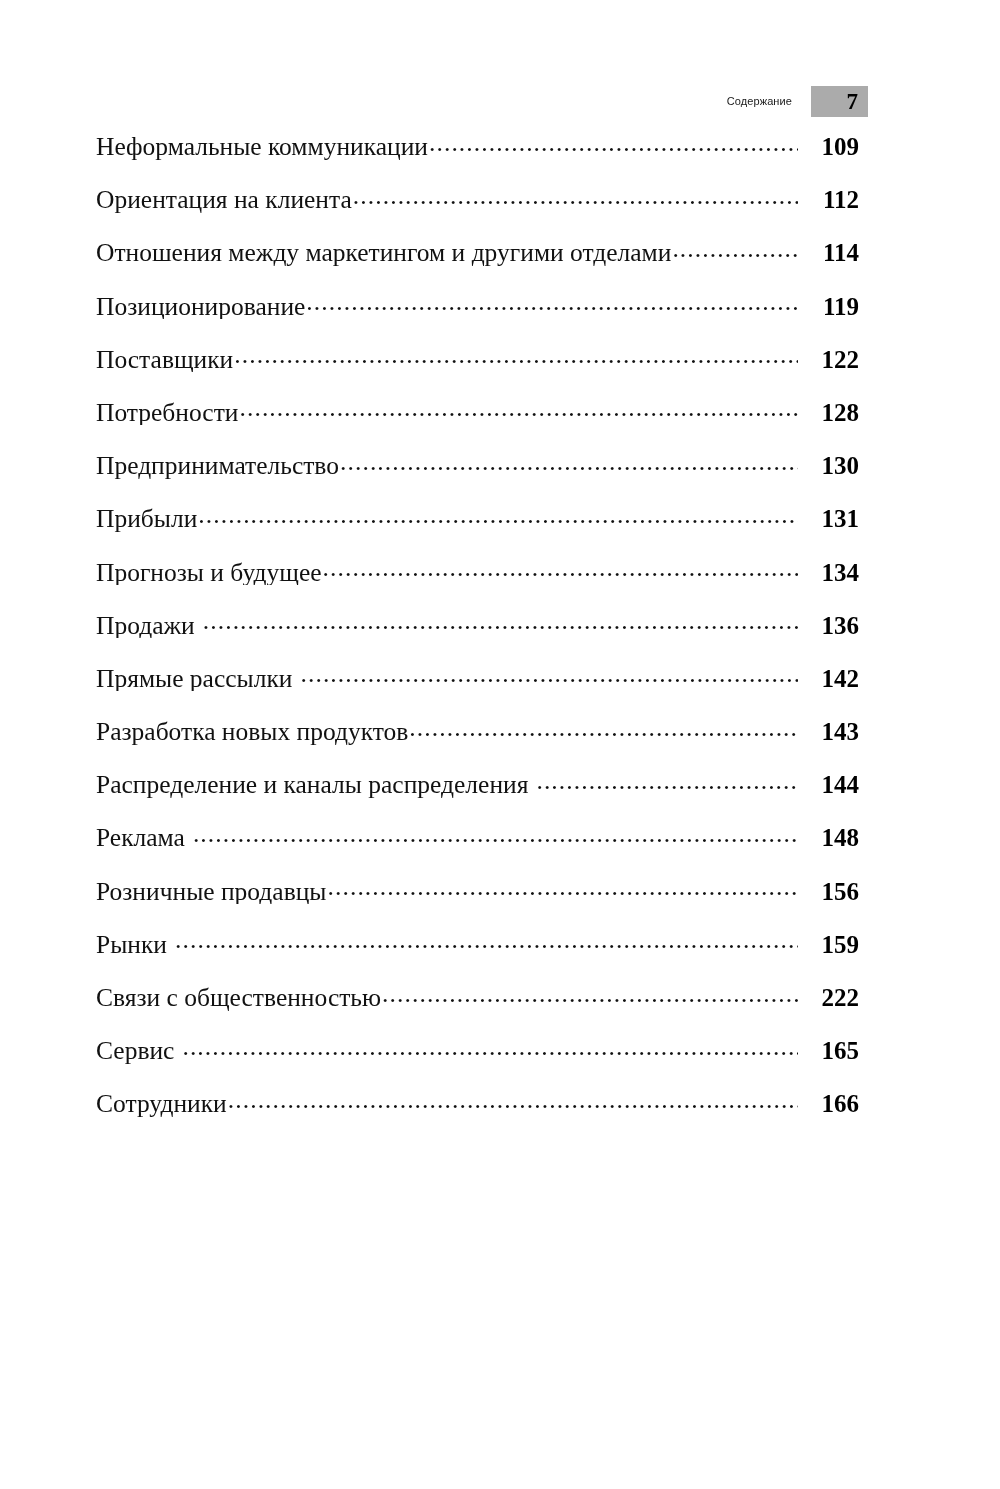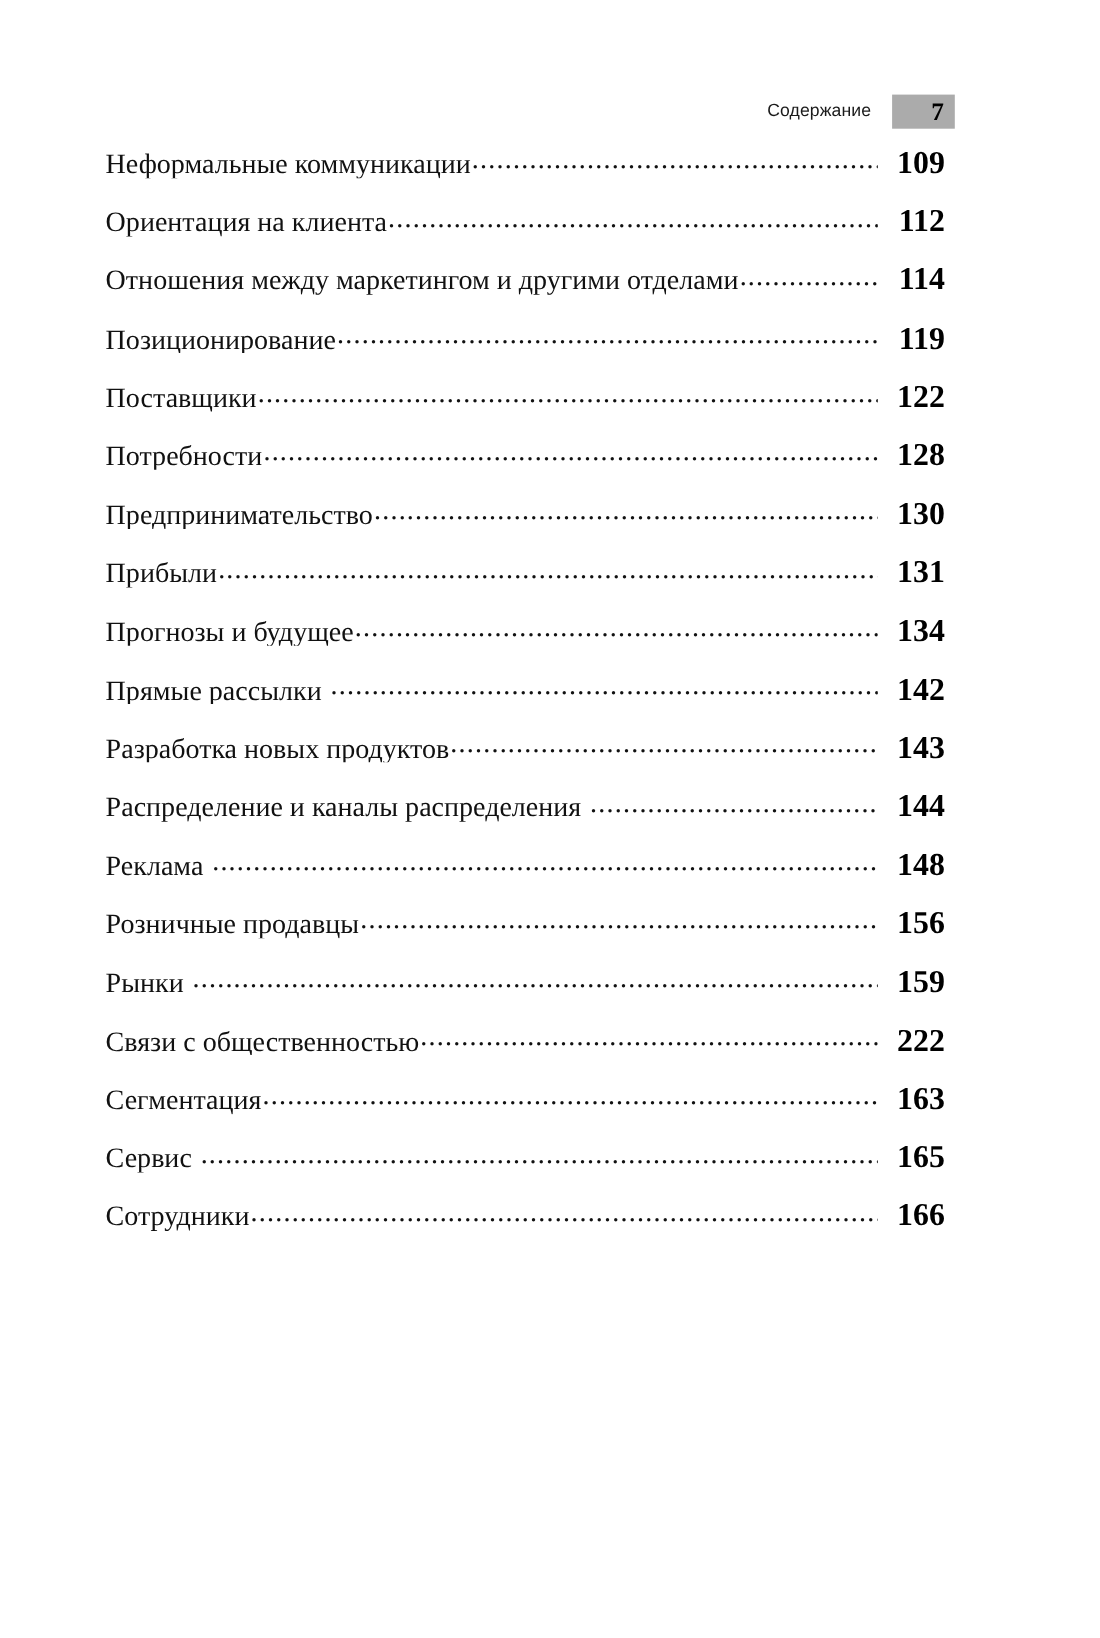--- a/index.html
+++ b/index.html
@@ -32,21 +32,21 @@
     top: 86px;
     left: 96px;
     right: 132px;
     height: 31px;
     display: flex;
     align-items: center;
     justify-content: flex-end;
   }
   .running-head-title {
     font-family: "Liberation Sans", "DejaVu Sans", sans-serif;
-    font-size: 16px;
+    font-size: 11px;
     font-weight: 400;
     letter-spacing: 0.1px;
     color: #1a1a1a;
     line-height: 1;
     padding-bottom: 1px;
   }
   .folio-box {
     width: 57px;
     height: 31px;
     margin-left: 19px;
@@ -103,21 +103,21 @@
     line-height: 1;
     letter-spacing: 1.1px;
     color: #111111;
     white-space: nowrap;
     position: absolute;
     left: 0;
     bottom: 0;
   }
   .toc-page {
     flex: 0 0 auto;
-    font-size: 29px;
+    font-size: 25px;
     font-weight: 700;
     line-height: 1;
     color: #000000;
     text-align: right;
     min-width: 54px;
     padding-left: 5px;
   }
 
   
   .toc-entry.spaced .toc-title { padding-right: 7px; }
@@ -174,20 +174,25 @@
         <span class="toc-title">Прибыли</span>
         <span class="toc-leader"></span>
         <span class="toc-page">131</span>
       </div>
       <div class="toc-entry">
         <span class="toc-title">Прогнозы и будущее</span>
         <span class="toc-leader"></span>
         <span class="toc-page">134</span>
       </div>
       <div class="toc-entry spaced">
+        <span class="toc-title">Продажи</span>
+        <span class="toc-leader"></span>
+        <span class="toc-page">136</span>
+      </div>
+      <div class="toc-entry spaced">
         <span class="toc-title">Прямые рассылки</span>
         <span class="toc-leader"></span>
         <span class="toc-page">142</span>
       </div>
       <div class="toc-entry">
         <span class="toc-title">Разработка новых продуктов</span>
         <span class="toc-leader"></span>
         <span class="toc-page">143</span>
       </div>
       <div class="toc-entry spaced">
@@ -208,25 +213,20 @@
       <div class="toc-entry spaced">
         <span class="toc-title">Рынки</span>
         <span class="toc-leader"></span>
         <span class="toc-page">159</span>
       </div>
       <div class="toc-entry">
         <span class="toc-title">Связи с общественностью</span>
         <span class="toc-leader"></span>
         <span class="toc-page">222</span>
       </div>
-      <div class="toc-entry">
-        <span class="toc-title">Сегментация</span>
-        <span class="toc-leader"></span>
-        <span class="toc-page">163</span>
-      </div>
       <div class="toc-entry spaced">
         <span class="toc-title">Сервис</span>
         <span class="toc-leader"></span>
         <span class="toc-page">165</span>
       </div>
       <div class="toc-entry">
         <span class="toc-title">Сотрудники</span>
         <span class="toc-leader"></span>
         <span class="toc-page">166</span>
       </div>

